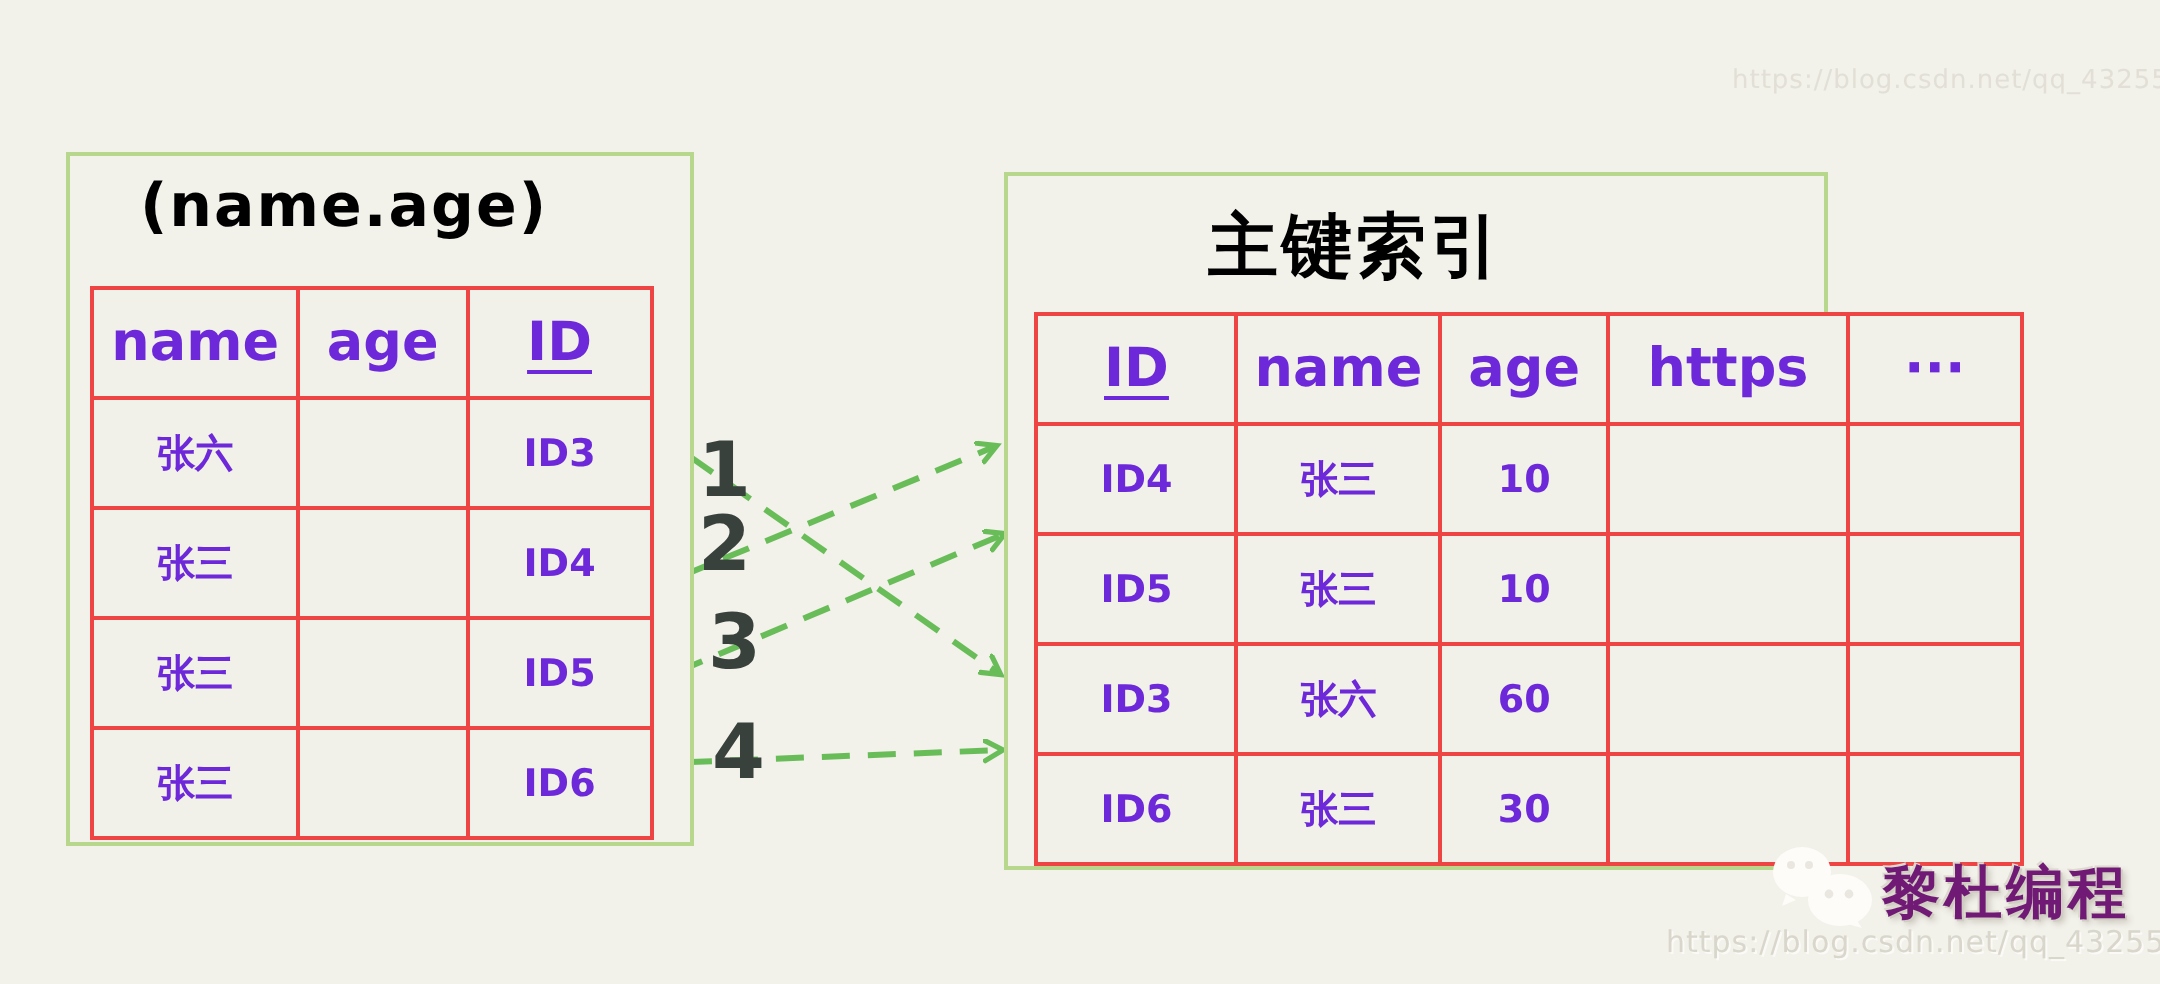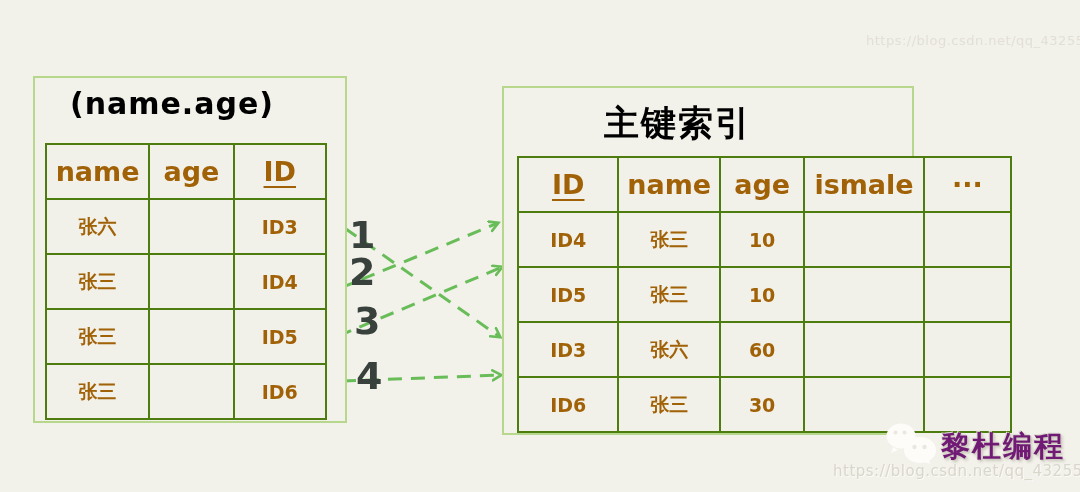--- a/index.html
+++ b/index.html
@@ -30,26 +30,26 @@
   #right-title{top:12px;font-size:35px;transform:translateX(-30px);letter-spacing:2px;}
   table{
     position:absolute;
     border-collapse:collapse;
     table-layout:fixed;
     background:#f1f0e9;
   }
   #left-table{left:10px;top:65px;width:282px;}
   #right-table{left:13px;top:68px;width:495px;}
   th,td{
-    border:2px solid #4d7c0f;
+    border:2px solid #ef4444;
     height:51px;
     text-align:center;
     vertical-align:middle;
     font-weight:bold;
-    color:#a16207;
+    color:#6d28d9;
     overflow:hidden;
     white-space:nowrap;
   }
   th{font-size:27px;}
   td{font-size:19px;}
   #left-table th:nth-child(1){width:37%;}
   #left-table th:nth-child(2){width:30%;}
   #left-table th:nth-child(3){width:33%;}
   #right-table th:nth-child(1){width:20.4%;}
   #right-table th:nth-child(2){width:20.6%;}
@@ -156,21 +156,21 @@
   </div>
 
   <div class="panel" id="right-panel">
     <div class="panel-title" id="right-title">主键索引</div>
     <table id="right-table">
         <thead>
           <tr>
             <th class="key-col">ID</th>
             <th>name</th>
             <th>age</th>
-            <th>ismale</th>
+            <th>https</th>
             <th>···</th>
           </tr>
         </thead>
         <tbody>
           <tr>
             <td>ID4</td>
             <td>张三</td>
             <td>10</td>
             <td></td>
             <td></td>

